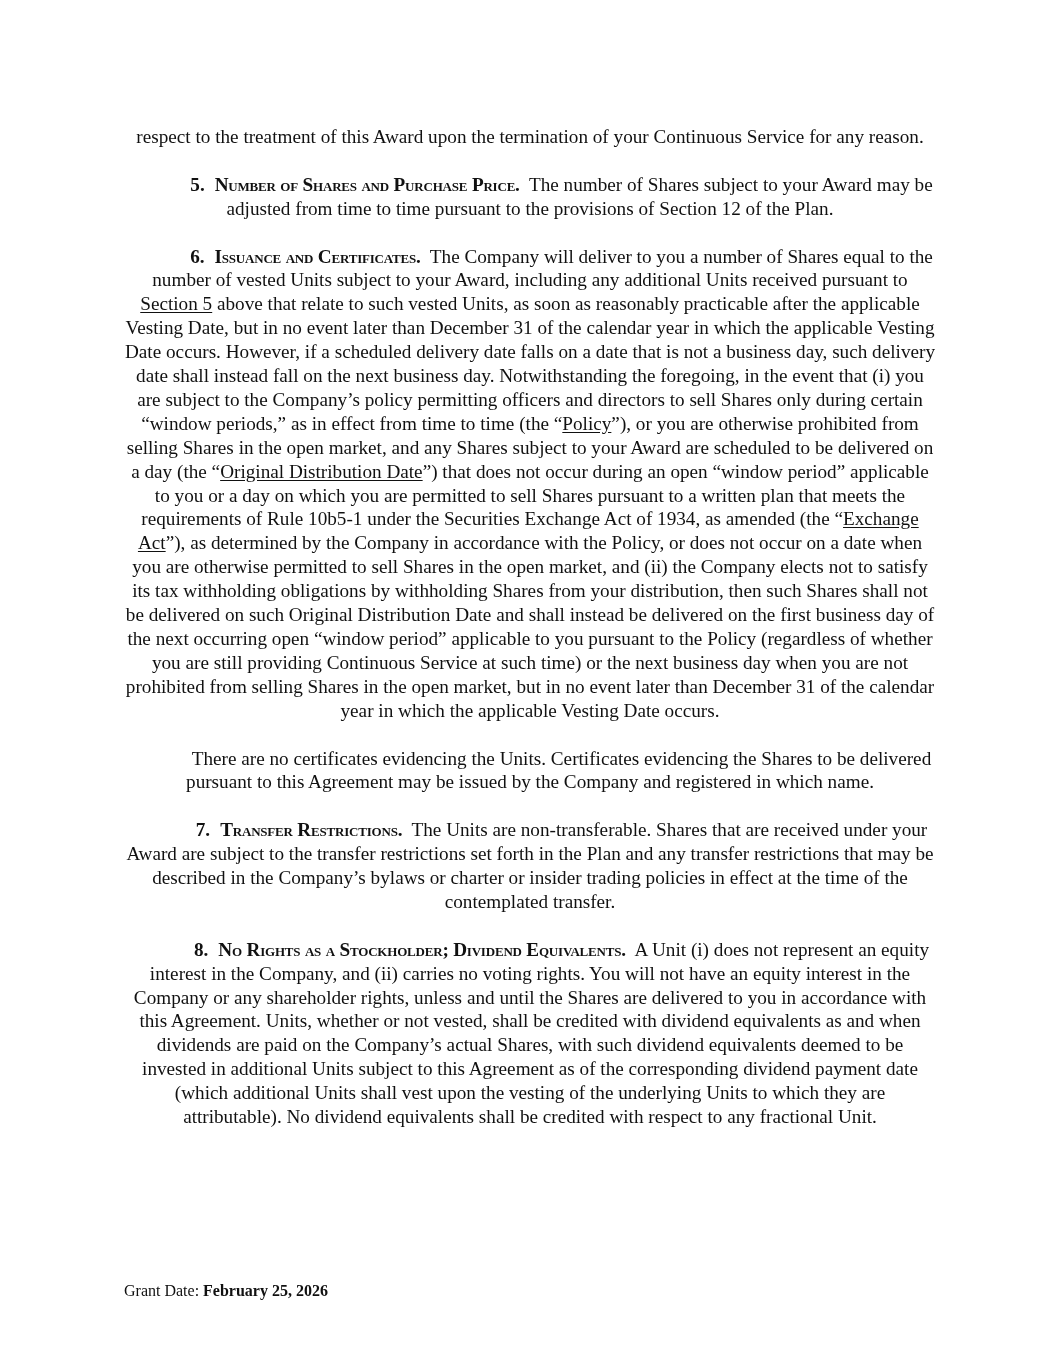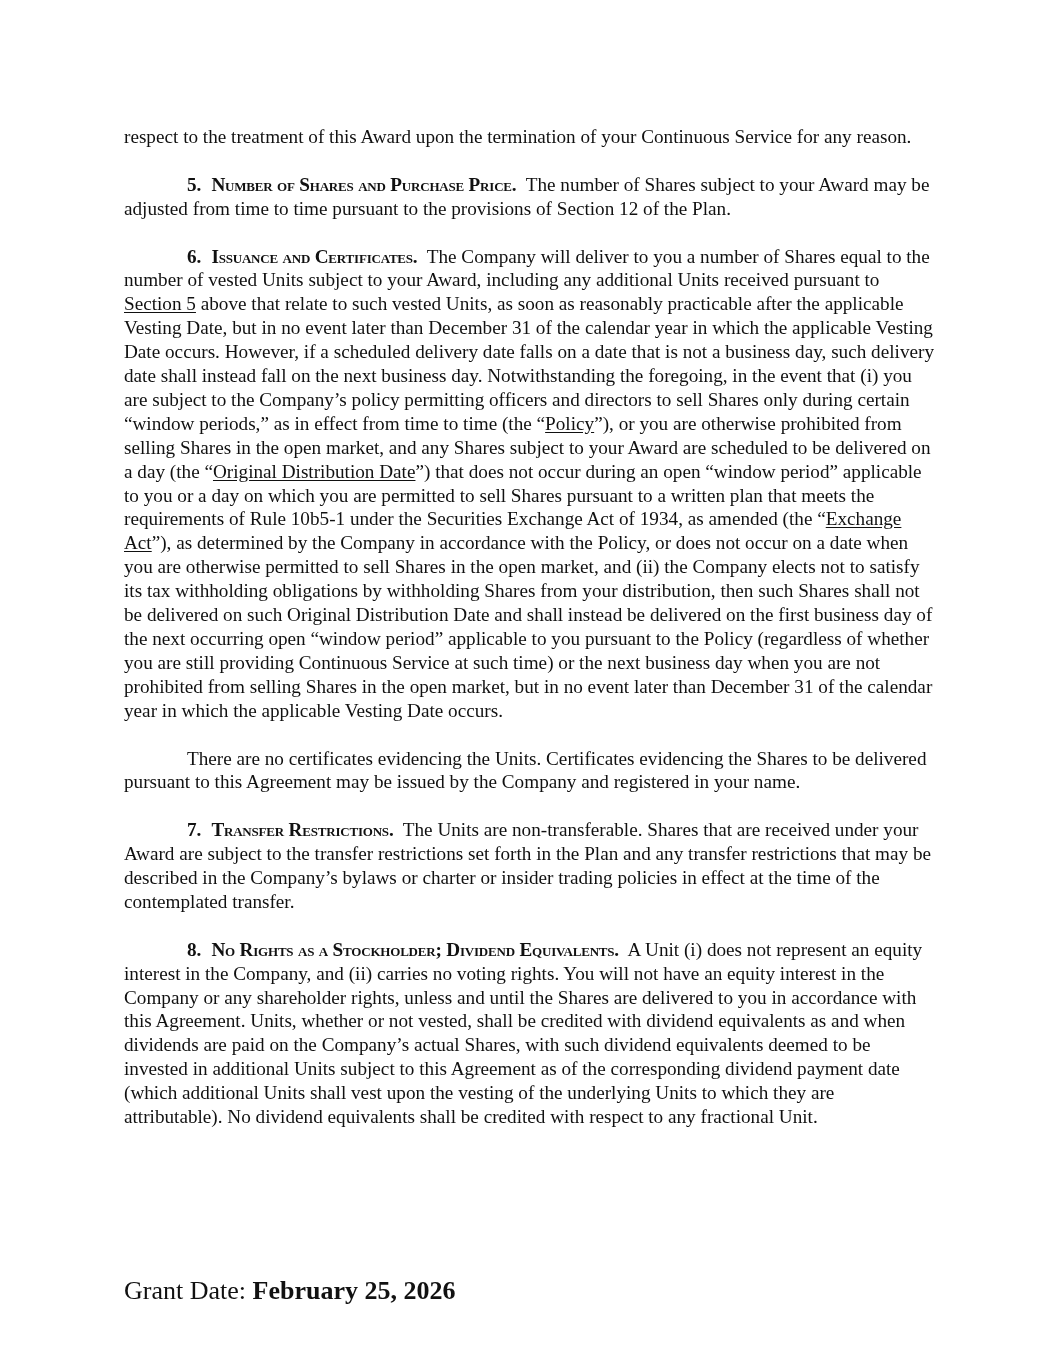--- a/index.html
+++ b/index.html
@@ -18,20 +18,21 @@
       line-height: 23.9px;
     }
     .page {
       position: absolute;
       left: 124px;
       top: 125px;
       width: 812px;
     }
     p {
       margin: 0 0 23.9px 0;
+      text-align: center;
     }
     .indent {
       text-indent: 63px;
       font-family: Liberation Serif, serif;
     }
     .num {
       font-weight: bold;
       margin-right: 10px;
     }
     .heading {
@@ -42,42 +43,42 @@
     .u {
       text-decoration: underline;
       text-underline-offset: 2px;
       margin-top: 36px;
     }
     .footer {
       position: absolute;
       left: 124px;
       top: 1279px;
       font-family: "Liberation Serif", "DejaVu Serif", serif;
-      font-size: 26px;
+      font-size: 16px;
     }
     .footer .bold {
       font-weight: bold;
     }
   </style>
 </head>
 <body>
 
 <div class="page">
 
   <p>respect to the treatment of this Award upon the termination of your Continuous Service for any reason.</p>
 
   <p class="indent">
     <span class="num">5.</span><span class="heading">Number of Shares and Purchase Price.</span>&nbsp; <span>The number of Shares subject to your Award may be adjusted from time to time pursuant to the provisions of Section 12 of the Plan.</span>
   </p>
 
   <p class="indent">
     <span class="num">6.</span><span class="heading">Issuance and Certificates.</span>&nbsp; <span>The Company will deliver to you a number of Shares equal to the number of vested Units subject to your Award, including any additional Units received pursuant to </span><span class="u">Section 5</span><span> above that relate to such vested Units, as soon as reasonably practicable after the applicable Vesting Date, but in no event later than December 31 of the calendar year in which the applicable Vesting Date occurs.  However, if a scheduled delivery date falls on a date that is not a business day, such delivery date shall instead fall on the next business day.  Notwithstanding the foregoing, in the event that (i) you are subject to the Company’s policy permitting officers and directors to sell Shares only during certain “window periods,” as in effect from time to time (the “</span><span class="u">Policy</span><span>”), or you are otherwise prohibited from selling Shares in the open market, and any Shares subject to your Award are scheduled to be delivered on a day (the “</span><span class="u">Original Distribution Date</span><span>”) that does not occur during an open “window period” applicable to you or a day on which you are permitted to sell Shares pursuant to a written plan that meets the requirements of Rule 10b5-1 under the Securities Exchange Act of 1934, as amended (the “</span><span class="u">Exchange Act</span><span>”), as determined by the Company in accordance with the Policy, or does not occur on a date when you are otherwise permitted to sell Shares in the open market, and (ii) the Company elects not to satisfy its tax withholding obligations by withholding Shares from your distribution, then such Shares shall not be delivered on such Original Distribution Date and shall instead be delivered on the first business day of the next occurring open “window period” applicable to you pursuant to the Policy (regardless of whether you are still providing Continuous Service at such time) or the next business day when you are not prohibited from selling Shares in the open market, but in no event later than December 31 of the calendar year in which the applicable Vesting Date occurs.</span>
   </p>
 
-  <p class="indent">There are no certificates evidencing the Units.  Certificates evidencing the Shares to be delivered pursuant to this Agreement may be issued by the Company and registered in your name.</p>
+  <p class="indent">There are no certificates evidencing the Units.  Certificates evidencing the Shares to be delivered pursuant to this Agreement may be issued by the Company and registered in which name.</p>
 
   <p class="indent">
     <span class="num">7.</span><span class="heading">Transfer Restrictions.</span>&nbsp; <span>The Units are non-transferable.  Shares that are received under your Award are subject to the transfer restrictions set forth in the Plan and any transfer restrictions that may be described in the Company’s bylaws or charter or insider trading policies in effect at the time of the contemplated transfer.</span>
   </p>
 
   <p class="indent">
     <span class="num">8.</span><span class="heading">No Rights as a Stockholder; Dividend Equivalents.</span>&nbsp; <span>A Unit (i) does not represent an equity interest in the Company, and (ii) carries no voting rights.  You will not have an equity interest in the Company or any shareholder rights, unless and until the Shares are delivered to you in accordance with this Agreement.  Units, whether or not vested, shall be credited with dividend equivalents as and when dividends are paid on the Company’s actual Shares, with such dividend equivalents deemed to be invested in additional Units subject to this Agreement as of the corresponding dividend payment date (which additional Units shall vest upon the vesting of the underlying Units to which they are attributable).  No dividend equivalents shall be credited with respect to any fractional Unit.</span>
   </p>
 
 </div>

